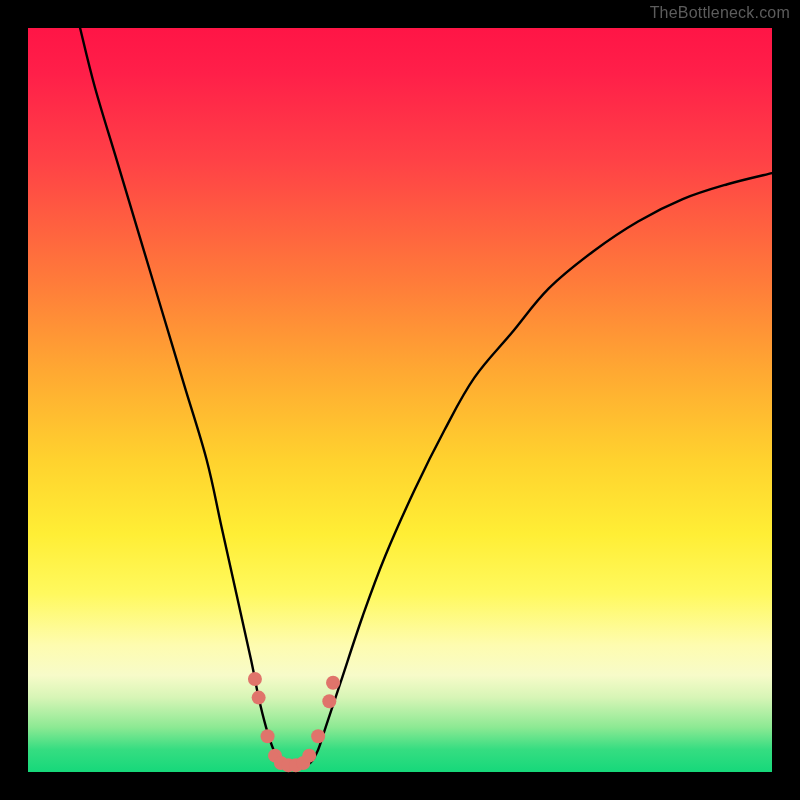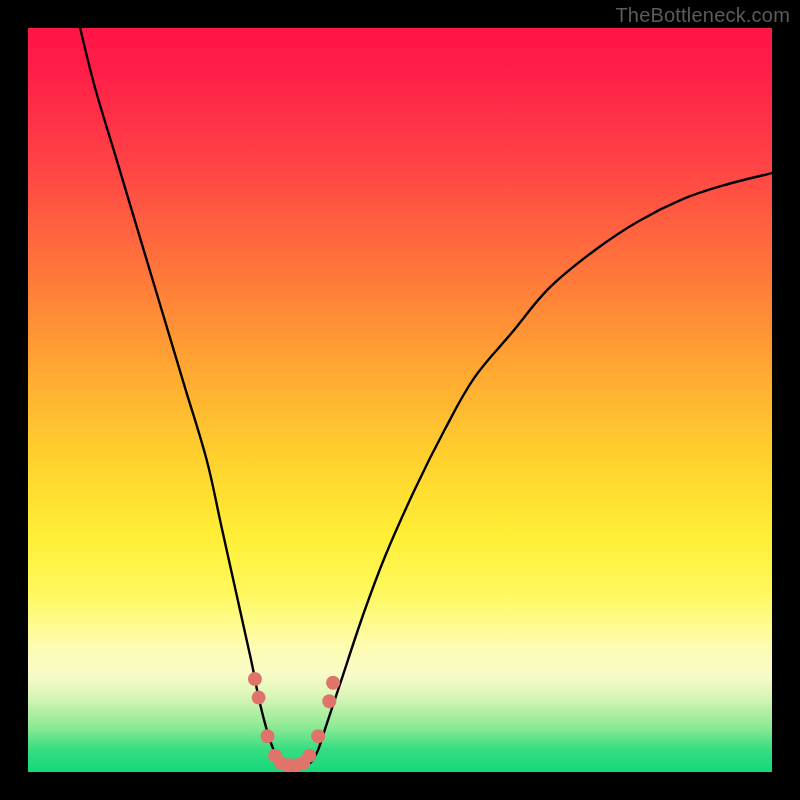--- a/index.html
+++ b/index.html
@@ -40,21 +40,21 @@
       #8ce993 94%,
       #35dd81 97%,
       #16d87a 100%
     );
   }
   .watermark {
     position: absolute;
     top: 4px;
     right: 10px;
     color: #5c5c5c;
-    font-size: 20px;
+    font-size: 16px;
     font-weight: 400;
     letter-spacing: 0.2px;
     user-select: none;
   }
   svg.curve {
     position: absolute;
     left: 0;
     top: 0;
     width: 744px;
     height: 744px;

